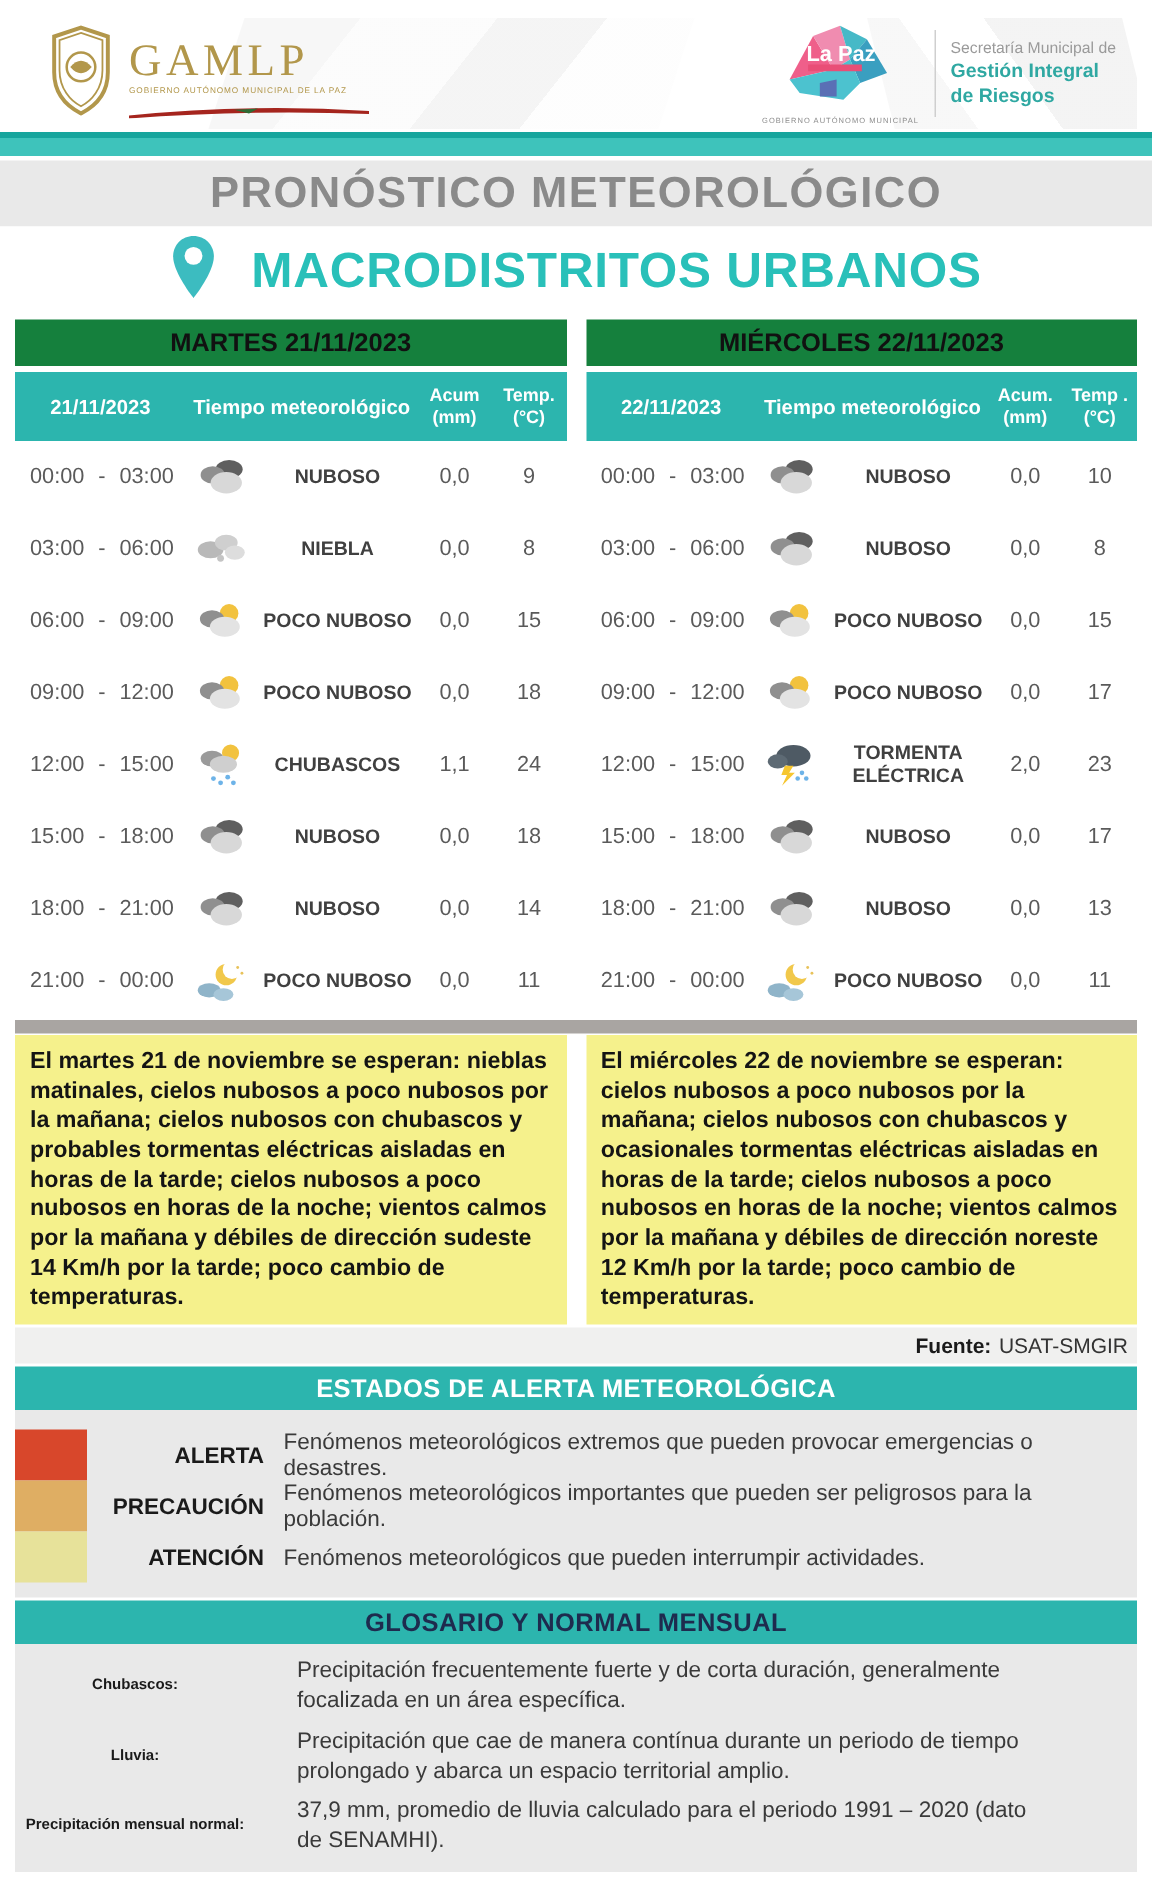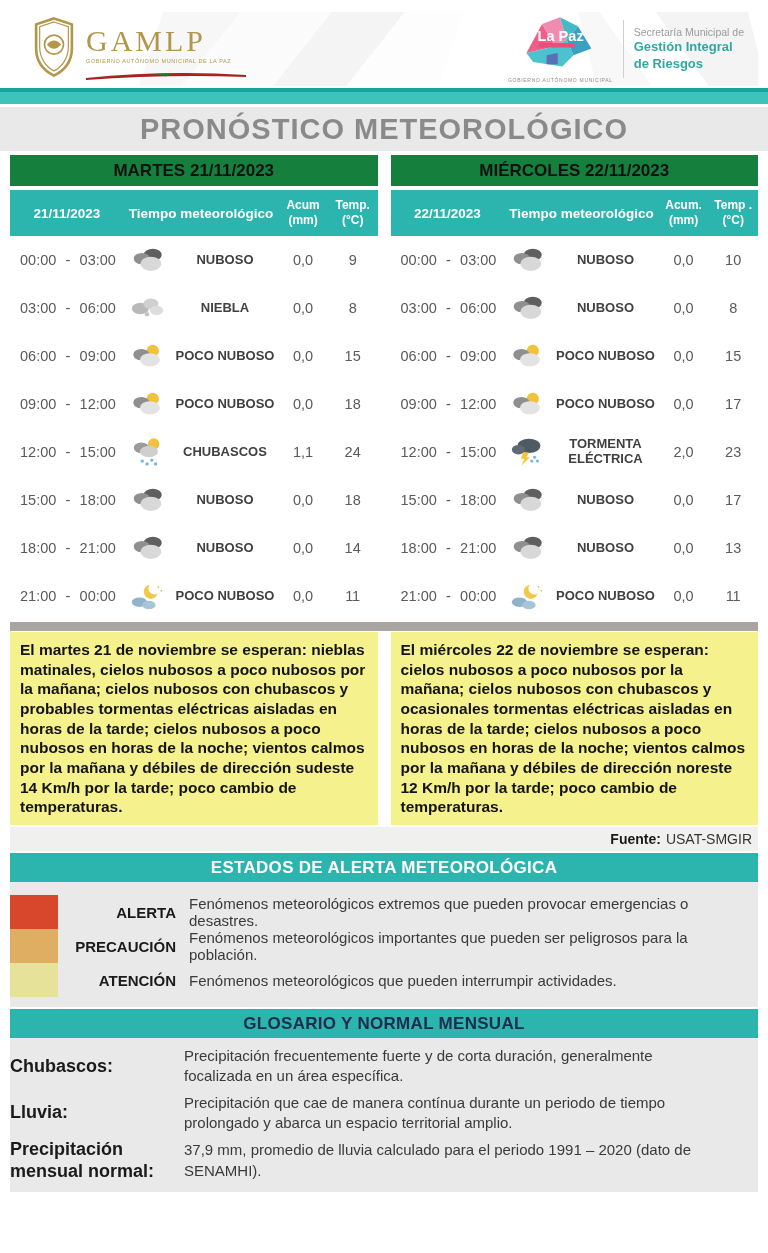--- a/index.html
+++ b/index.html
@@ -63,21 +63,21 @@
   .section-header { margin:2px 10px 0 10px; height:29px; background:#2cb5ae; display:flex; align-items:center; justify-content:center; font-size:17px; font-weight:bold; color:#ffffff; letter-spacing:.3px; }
   .section-header.dark { color:#1e2b4e; }
   .alerts-body { margin:0 10px; background:#e9e9e9; padding:13px 0 10px 0; }
   .alert-row { display:flex; align-items:center; height:34px; }
   .alert-swatch { width:48px; align-self:stretch; }
   .alert-label { width:118px; text-align:right; font-size:15px; font-weight:bold; color:#1a1a1a; margin-right:13px; white-space:nowrap; }
   .alert-desc { flex:1; font-size:15px; color:#3a3a3a; }
 
   .glossary-body { margin:0 10px; background:#e9e9e9; padding:8px 0 4px 0; }
   .glossary-row { display:flex; align-items:center; margin-bottom:6px; }
-  .glossary-term { width:160px; text-align:left; font-size:18px; font-weight:bold; color:#1a1a1a; margin-right:14px; line-height:1.2; }
+  .glossary-term { width:160px; text-align:center; font-size:10px; font-weight:bold; color:#1a1a1a; margin-right:28px; line-height:1.2; }
   .glossary-def { flex:1; font-size:15px; color:#3a3a3a; line-height:1.35; padding-right:60px; }
 </style>
 </head>
 <body>
 
 <div class="page">
 
   <div class="logo-row">
     <div class="gamlp">
       <span>
@@ -123,20 +123,29 @@
       </div>
     </div>
   </div>
 
   <div class="teal-band"></div>
 
   <div class="title-band">
     <span>PRONÓSTICO METEOROLÓGICO</span>
   </div>
 
+  <div class="subtitle-band">
+    <span>
+      <svg viewBox="0 0 24 34" width="32" height="44">
+        <path d="M12 1C6 1 1.5 5.6 1.5 11.5 1.5 20 12 33 12 33s10.5-13 10.5-21.5C22.5 5.6 18 1 12 1z" fill="#3cbcc0"></path>
+        <circle cx="12" cy="11.3" r="4.6" fill="#ffffff"></circle>
+      </svg>
+    </span>
+    <span class="sub-text">MACRODISTRITOS URBANOS</span>
+  </div>
 
   <div id="days" class="days-row">
   <div class="day-col">
     <div class="day-title">MARTES 21/11/2023</div>
     <div class="thead">
       <div class="th th-date">21/11/2023</div>
       <div class="th th-weather">Tiempo meteorológico</div>
       <div class="th th-acum">
             <span>Acum</span>
             <span>(mm)</span>

